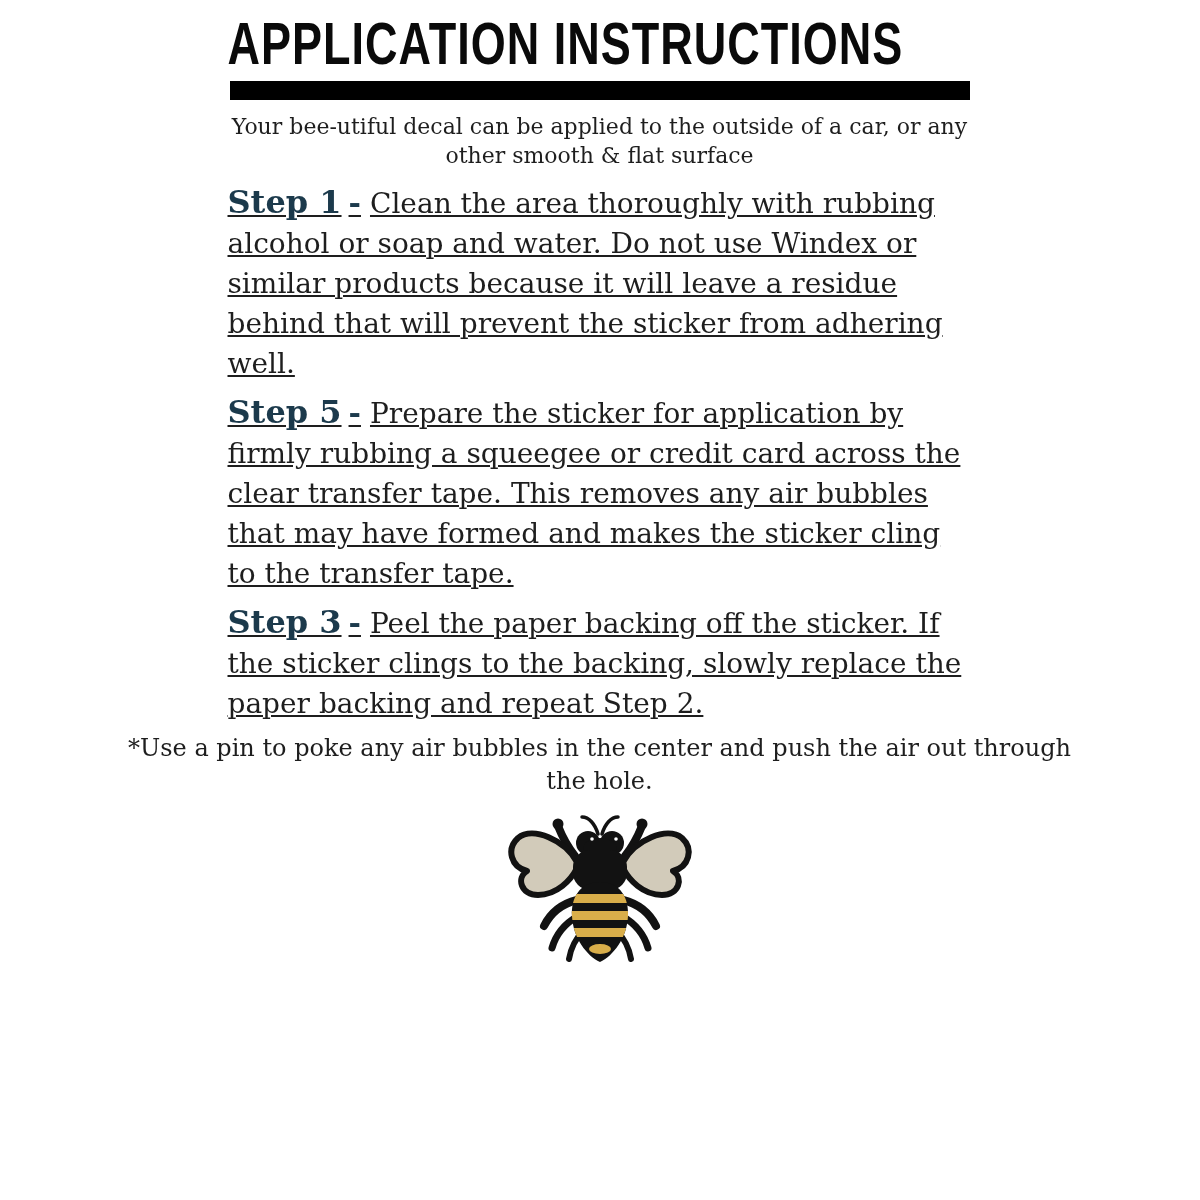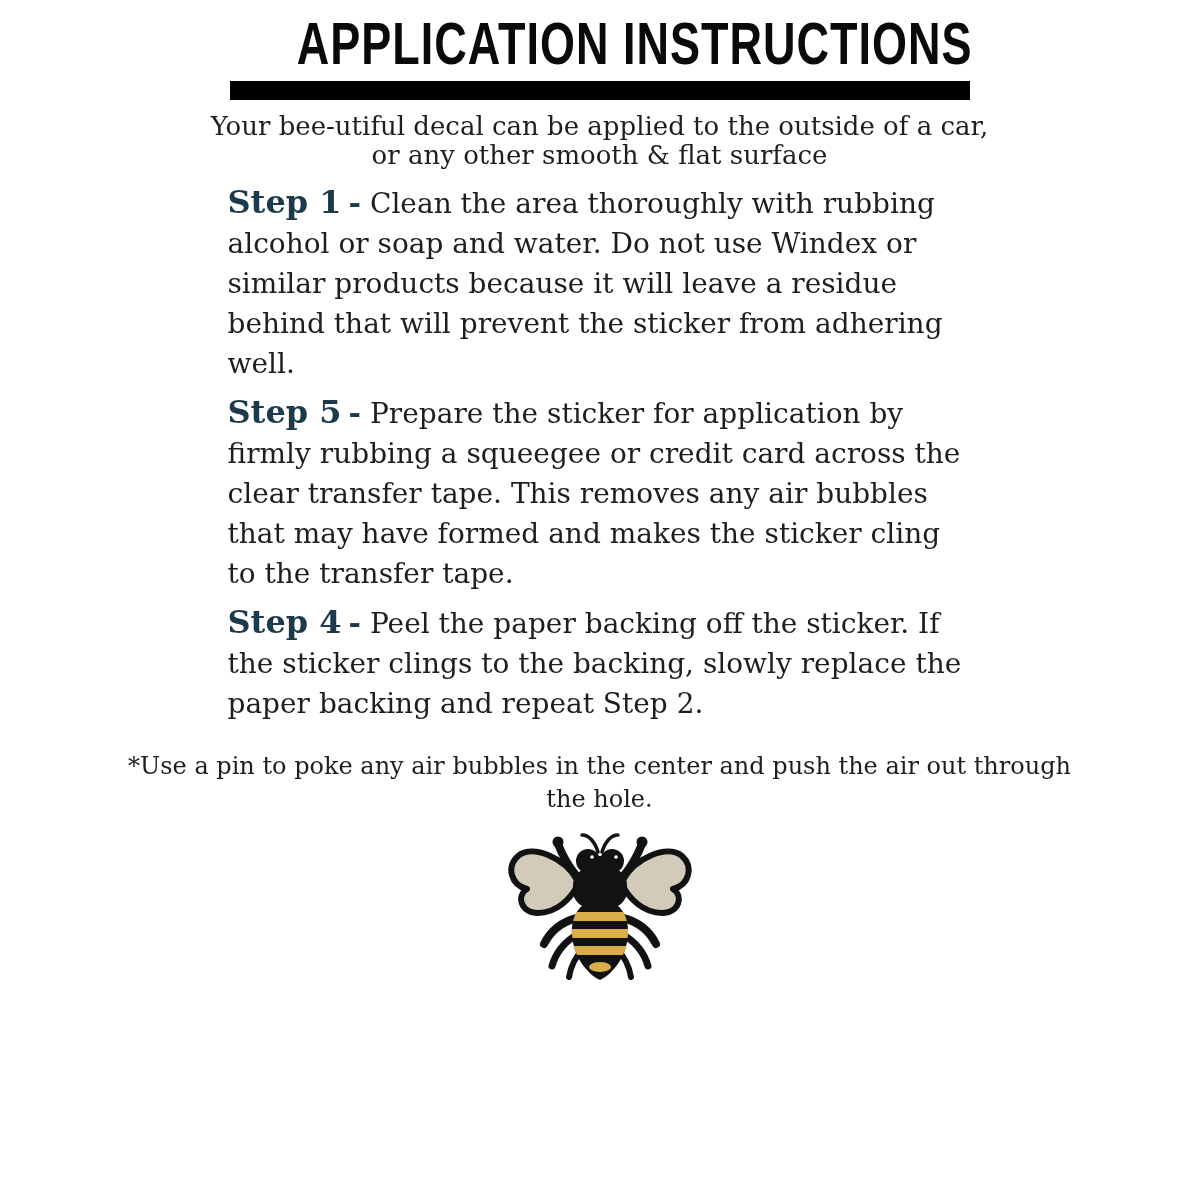--- a/index.html
+++ b/index.html
@@ -20,21 +20,21 @@
     font-family:"DejaVu Serif", serif;
     color:var(--body-text);
   }
   .sheet{
     width:745px;
     margin:0 auto;
     padding-top:20px;
   }
   .title-wrap{
     height:58px;
-    display:flex;align-items:flex-end;justify-content:flex-end;
+    display:flex;align-items:flex-end;justify-content:flex-start;
   }
   h1.title{
     margin:0;
     font-family:"Liberation Sans", sans-serif;
     font-weight:700;
     font-size:45px;
     letter-spacing:1px;
     white-space:nowrap;
     color:var(--title-color);
     transform:scaleY(1.30);
@@ -43,48 +43,49 @@
   .title-bar{
     width:740px;
     height:19px;
     margin:3px auto 0 auto;
     background:var(--title-bar);
   }
   .subtitle{
     width:800px;
     margin:12px auto 0 -28px;
     text-align:center;
-    font-size:26px;
+    font-size:22px;
     line-height:29px;
     font-weight:500;
     color:var(--body-text);
   }
   .steps{
     margin-top:12px;
+    text-decoration:underline;
   }
   p.step{
     margin:0 0 8px 0;
     font-size:28px;
     line-height:40px;
     color:var(--body-text);
   }
   .step-label{
     font-weight:700;
     font-size:32px;
     color:var(--step-label);
   }
   .step-dash{
     font-weight:700;
     font-size:30px;
     color:var(--step-label);
     margin:0 9px 0 7px;
   }
   .footnote{
     width:960px;
-    margin:26px auto 0 -108px;
+    margin:8px auto 0 -108px;
     text-align:center;
     font-size:24px;
     line-height:33px;
     color:var(--body-text);
   }
   .bee-wrap{
     margin:14px auto 0 auto;
     width:190px;
     height:150px;
   }
@@ -101,21 +102,21 @@
   <div class="title-bar"></div>
 
   <p class="subtitle">Your bee-utiful decal can be applied to the outside of a car, or any other smooth &amp; flat surface</p>
 
   <div class="steps">
 
     <p class="step"><span class="step-label">Step 1</span><span class="step-dash">-</span><span class="step-text">Clean the area thoroughly with rubbing alcohol or soap and water. Do not use Windex or similar products because it will leave a residue behind that will prevent the sticker from adhering well.</span></p>
 
     <p class="step"><span class="step-label">Step 5</span><span class="step-dash">-</span><span class="step-text">Prepare the sticker for application by firmly rubbing a squeegee or credit card across the clear transfer tape. This removes any air bubbles that may have formed and makes the sticker cling to the transfer tape.</span></p>
 
-    <p class="step"><span class="step-label">Step 4</span><span class="step-dash">-</span><span class="step-text">Peel the paper backing off the sticker. If the sticker clings to the backing, slowly replace the paper backing and repeat Step 2.</span></p>
+    <p class="step"><span class="step-label">Step 3</span><span class="step-dash">-</span><span class="step-text">Peel the paper backing off the sticker. If the sticker clings to the backing, slowly replace the paper backing and repeat Step 2.</span></p>
 
 
 
   </div>
 
   <p class="footnote">*Use a pin to poke any air bubbles in the center and push the air out through the hole.</p>
 
   <div class="bee-wrap">
     <svg width="190" height="150" viewBox="0 0 190 150" xmlns="http://www.w3.org/2000/svg">
       <defs>

